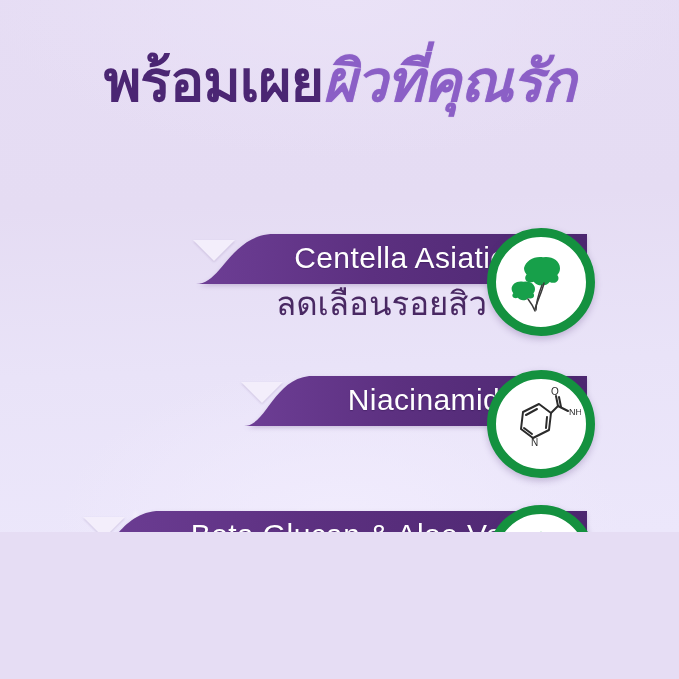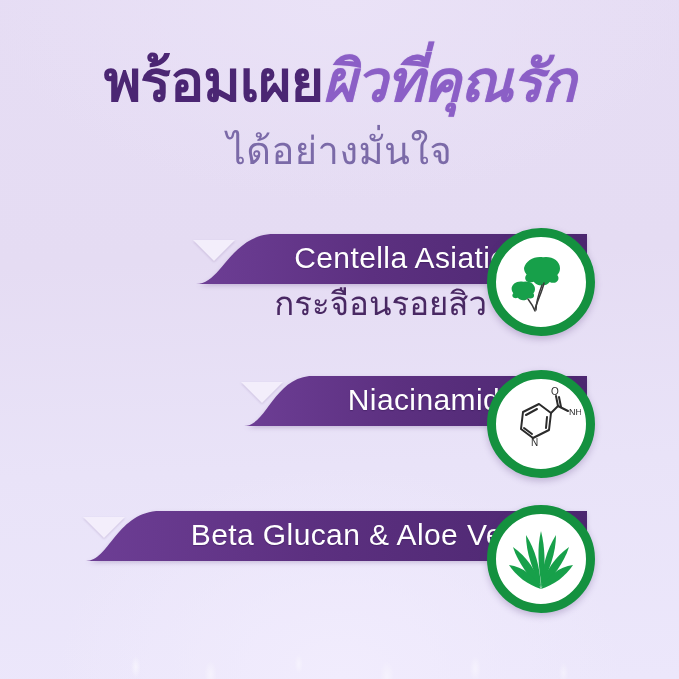--- a/index.html
+++ b/index.html
@@ -2,21 +2,21 @@
 <html><head>
 <meta charset="utf-8">
 <style>
   html,body{margin:0;padding:0;}
   body{
     width:679px;height:679px;overflow:hidden;
     font-family:"Liberation Sans","DejaVu Sans",sans-serif;
     background:#e6ddf4;
   }
   #poster{
-    position:relative;width:679px;height:679px;overflow:hidden;
+    position:relative;width:679px;height:532px;overflow:hidden;
     background:
       radial-gradient(ellipse 60% 45% at 50% 100%, #f1ecfd 0%, rgba(241,236,253,0) 70%),
       radial-gradient(ellipse 70% 40% at 50% 0%, #eae2f7 0%, rgba(234,226,247,0) 75%),
       linear-gradient(178deg,#e6ddf4 0%, #e5dcf3 38%, #e9e3f8 68%, #ece7fb 100%);
   }
   
   #texture{
     position:absolute;left:0;right:0;bottom:0;height:150px;
     background:
       radial-gradient(ellipse 7px 16px at 20% 92%, rgba(255,255,255,.5) 0%, rgba(255,255,255,0) 70%),
@@ -96,39 +96,38 @@
 <body>
 
 <div id="poster">
 
   <div id="texture"></div>
 
   <div id="headline-block">
     <div class="hl-line1">
       <span class="hl-strong">พร้อมเผย</span><span class="hl-script">ผิวที่คุณรัก</span>
     </div>
-    <div class="hl-line2">ได้อย่างมั่นใจ</div>
   </div>
 
   <div class="row" id="row-0">
     <div class="banner-wrap">
       <svg class="banner-svg" viewBox="0 0 400 52" preserveAspectRatio="none">
         <defs>
           <linearGradient id="bg0" x1="0" y1="0" x2="1" y2="0">
             <stop offset="0%" stop-color="#6d3e95"></stop>
             <stop offset="45%" stop-color="#5c3080"></stop>
             <stop offset="100%" stop-color="#4c2770"></stop>
           </linearGradient>
         </defs>
         <path d="M0,52 C26,52 34,6 76,2 L400,2 L400,52 Z" fill="url(#bg0)"></path>
       </svg>
       <div class="banner-label">Centella Asiatica</div>
     </div>
     <div class="arrow"></div>
-    <div class="subtitle">กระจือนรอยสิว</div>
+    <div class="subtitle">ลดเลือนรอยสิว</div>
     <div class="badge">
       <svg width="78" height="78" viewBox="0 0 78 78">
         <g fill="#17a04a">
           <path d="M44 14c7.5 0 14 4.6 14 11.2 0 2.6-1 4.9-2.7 6.7 1.2 1.6 1.6 3.6.7 5.3-1.3 2.6-5 3.3-8.3 1.7-1.7 2.2-4.7 3.6-8 3.6-3.4 0-6.4-1.5-8-3.8-3.3 1.5-6.9.7-8.1-1.9-.8-1.7-.3-3.7 1-5.2-1.6-1.8-2.6-4-2.6-6.5C23.7 18.6 30.3 14 38 14c1 0 2 .1 3 .2z"></path>
           <path d="M24 38.5c4.9 0 9 3.1 9 7.4 0 1.7-.6 3.2-1.7 4.4.8 1 1 2.3.5 3.5-.9 1.7-3.3 2.2-5.4 1.1-1.1 1.5-3.1 2.4-5.3 2.4-2.2 0-4.2-1-5.2-2.5-2.2 1-4.5.4-5.3-1.2-.5-1.1-.2-2.4.7-3.4a6.7 6.7 0 0 1-1.7-4.3c0-4.3 4.1-7.4 9-7.4.9 0 1.8.1 2.6.3z"></path>
         </g>
         <g stroke="#3b3b3b" stroke-width="1.5" fill="none" stroke-linecap="round">
           <path d="M42 40 C40 49 36 56 33 66"></path>
           <path d="M26 56 C29 60 31 63 33 68"></path>
           <path d="M40 42 C37 50 34 58 34 67"></path>

